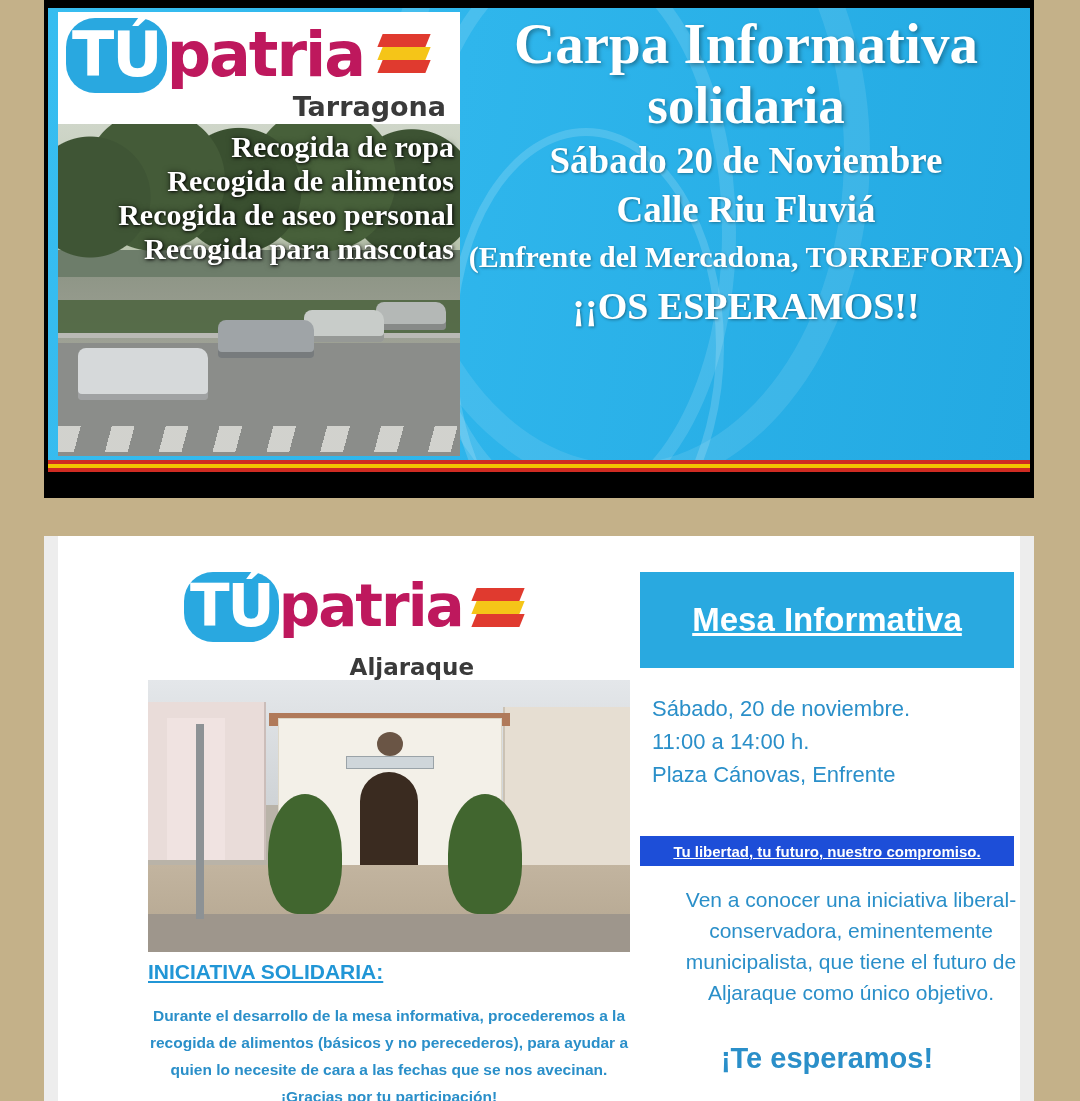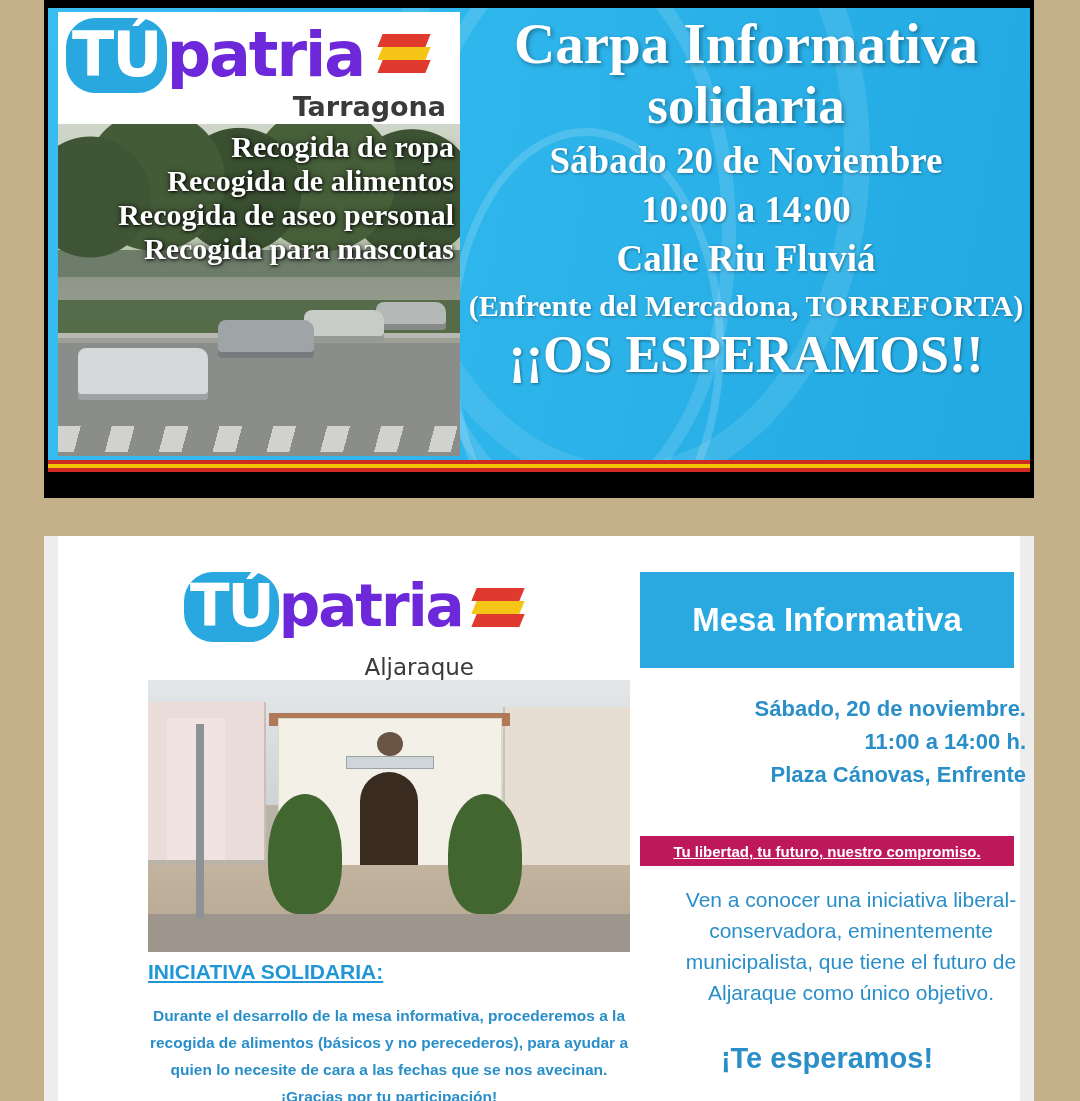--- a/index.html
+++ b/index.html
@@ -66,21 +66,21 @@
     font-family: "DejaVu Sans", sans-serif;
   }
   .logo-tu {
     display: inline-block;
     background: #29a8e0;
     color: #ffffff;
     padding: 0 6px 2px 6px;
     border-radius: 29px;
   }
   .logo-patria {
-    color: #6d28d9;
+    color: #be185d;
   }
   .logo-flag {
     position: absolute;
     left: 322px;
     top: 22px;
     width: 48px;
     height: 42px;
   }
   .logo-flag span {
     display: block;
@@ -180,21 +180,21 @@
     white-space: nowrap;
   }
   .p1-small {
     font-size: 30px;
     font-weight: bold;
     line-height: 46px;
     text-shadow: 1px 1px 3px rgba(0,0,0,0.35);
     white-space: nowrap;
   }
   .p1-final {
-    font-size: 52px;
+    font-size: 38px;
     font-weight: bold;
     line-height: 52px;
     text-shadow: 1px 1px 3px rgba(0,0,0,0.4);
     white-space: nowrap;
   }
 
   .p1-stripes {
     position: absolute;
     left: 4px;
     top: 460px;
@@ -224,21 +224,21 @@
     position: absolute;
     left: 100px;
     top: 36px;
     width: 380px;
     height: 110px;
   }
   .p2-logo .logo-text { font-size: 58px; top: 0; left: 40px; }
   .p2-logo .logo-flag { left: 330px; top: 16px; }
   .p2-logo .logo-sub {
     position: absolute; right: 50px; bottom: 2px;
-    font-size: 23px; font-weight: normal; color:#3a3a3a;
+    font-size: 23px; font-weight: bold; color:#3a3a3a;
   }
 
   .p2-photo {
     position: absolute;
     left: 104px;
     top: 144px;
     width: 482px;
     height: 272px;
     overflow: hidden;
     background: #b9b3a8;
@@ -289,42 +289,42 @@
     height: 96px;
     background: #29a9e0;
     display: flex;
     align-items: center;
     justify-content: center;
   }
   .p2-head span {
     color: #ffffff;
     font-size: 33px;
     font-weight: bold;
+    text-decoration: underline;
   }
   .p2-when {
     position: absolute;
     left: 608px;
     top: 156px;
     width: 374px;
-    text-align: right;
+    text-align: left;
     color: #2a8fc9;
-    font-weight: bold;
   }
   .p2-when .l1 { font-size: 22px; line-height: 33px; }
   .p2-when .l2 { font-size: 22px; line-height: 33px; }
   .p2-when .l3 { font-size: 22px; line-height: 33px; }
   .p2-when .l4 { font-size: 17px; line-height: 30px; }
 
   .p2-slogan {
     position: absolute;
     left: 596px;
     top: 300px;
     width: 374px;
     height: 30px;
-    background: #be185d;
+    background: #1d4ed8;
     display: flex;
     align-items: center;
     justify-content: center;
   }
   .p2-slogan span {
     color: #ffffff;
     font-size: 15px;
     font-weight: bold;
     text-decoration: underline;
   }
@@ -391,21 +391,20 @@
         <div>Recogida de alimentos</div>
         <div>Recogida de aseo personal</div>
         <div>Recogida para mascotas</div>
       </div>
     </div>
 
     <div class="p1-right">
       <div class="p1-title1">Carpa Informativa</div>
       <div class="p1-title2">solidaria</div>
       <div class="p1-line">Sábado 20 de Noviembre</div>
-      <div class="p1-line">10:00 a 14:00</div>
       <div class="p1-line">Calle Riu Fluviá</div>
       <div class="p1-small">(Enfrente del Mercadona, TORREFORTA)</div>
       <div class="p1-final">¡¡OS ESPERAMOS!!</div>
     </div>
   </div>
 
   <div class="p1-stripes">
     <i class="st-red"></i>
       <i class="st-yel"></i>
       <i class="st-red2"></i>

